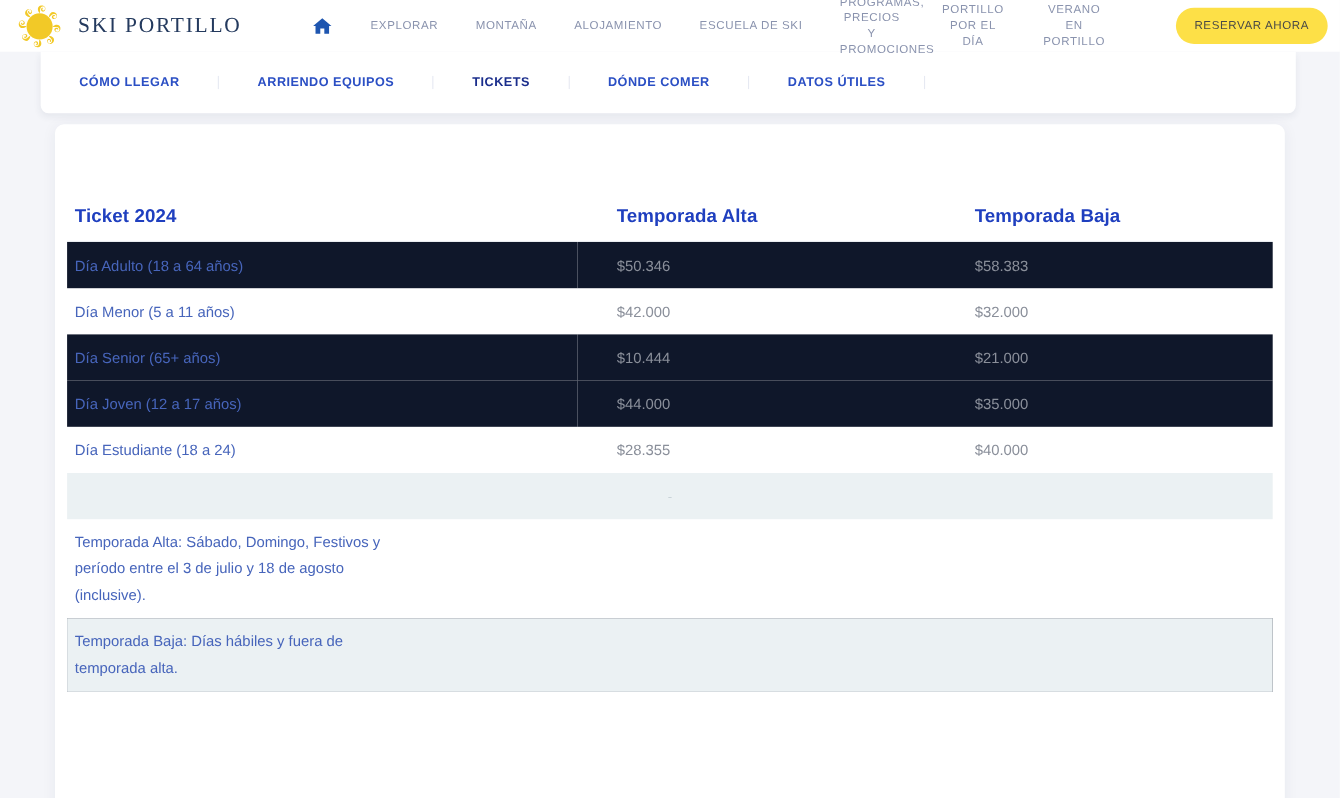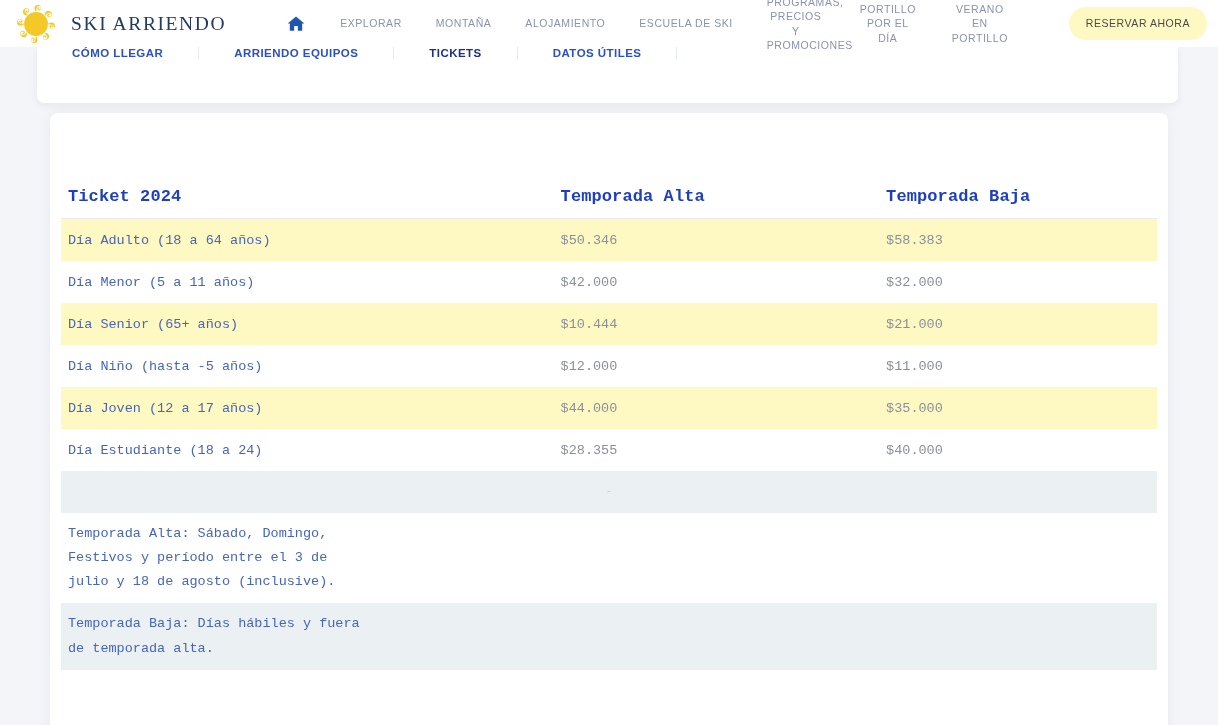--- a/index.html
+++ b/index.html
@@ -73,21 +73,21 @@
   .nav-item.multiline { white-space: normal; max-width: 92px; }
 
   .home-icon-wrap {
     padding: 0 16px 0 6px;
     display: flex;
     align-items: center;
     cursor: pointer;
   }
 
   .btn-reserve {
-    background: #fef9c3;
+    background: #fde047;
     color: #4a4a46;
     font-size: 10.5px;
     letter-spacing: 0.55px;
     line-height: 1.35;
     text-align: center;
     border: none;
     border-radius: 999px;
     padding: 9px 17px;
     margin-right: 11px;
     cursor: pointer;
@@ -99,21 +99,21 @@
   .subnav-bar {
     position: absolute;
     left: 37px; top: 47px;
     width: 1141px;
     height: 56px;
     background: #ffffff;
     border-bottom-left-radius: 7px;
     border-bottom-right-radius: 7px;
     box-shadow: 0 3px 7px rgba(40,50,90,0.07);
     display: flex;
-    align-items: flex-start;
+    align-items: center;
     z-index: 15;
   }
 
   .subnav-item {
     display: flex;
     align-items: center;
     justify-content: center;
     padding: 0 35px;
     color: #2b4fc4;
     font-size: 11.5px;
@@ -139,21 +139,20 @@
   }
 
   .table-wrap {
     padding: 0 11px;
   }
 
   .price-table {
     width: 100%;
     border-collapse: collapse;
     table-layout: fixed;
-    font-family: Liberation Mono, monospace;
   }
 
   .price-table th {
     text-align: left;
     color: #1f3fbf;
     font-size: 17px;
     font-weight: bold;
     padding: 74px 0 12px 0;
     letter-spacing: 0.1px;
   }
@@ -165,21 +164,21 @@
 
   .price-table th.col-name { padding-left: 7px; }
   .price-table th.col-alta { padding-left: 36px; }
   .price-table th.col-baja { padding-left: 36px; }
 
   .price-table tbody tr.data-row td {
     padding: 13.5px 0;
     font-size: 13.5px;
     vertical-align: middle;
   }
-  .price-table tbody tr.stripe { background: #fef9c3; }
+  .price-table tbody tr.stripe { background: #0f172a; }
 
   td.cell-name {
     color: #4765bb;
     padding-left: 7px !important;
   }
   td.cell-price {
     color: #8a8f9a;
     padding-left: 36px !important;
   }
 
@@ -216,21 +215,21 @@
         </g>
         <use href="#rayset" transform="rotate(45 50 50)"></use>
         <use href="#rayset" transform="rotate(90 50 50)"></use>
         <use href="#rayset" transform="rotate(135 50 50)"></use>
         <use href="#rayset" transform="rotate(180 50 50)"></use>
         <use href="#rayset" transform="rotate(225 50 50)"></use>
         <use href="#rayset" transform="rotate(270 50 50)"></use>
         <use href="#rayset" transform="rotate(315 50 50)"></use>
       </g>
     </svg>
-    <span class="brand-name">SKI ARRIENDO</span>
+    <span class="brand-name">SKI PORTILLO</span>
   </div>
 
   <div class="main-nav">
 
     <div class="home-icon-wrap">
       <svg width="22" height="20" viewBox="0 0 24 24">
         <path d="M12 3 L22 11.5 L19.4 11.5 L19.4 20 L14.2 20 L14.2 14.3 L9.8 14.3 L9.8 20 L4.6 20 L4.6 11.5 L2 11.5 Z" fill="#1e56b0"></path>
       </svg>
     </div>
 
@@ -243,20 +242,21 @@
     <div class="nav-item multiline">VERANO EN PORTILLO</div>
   </div>
 
   <button class="btn-reserve">RESERVAR AHORA</button>
 </div>
 
 <div class="subnav-bar">
   <div class="subnav-item">CÓMO LLEGAR</div>
   <div class="subnav-item">ARRIENDO EQUIPOS</div>
   <div class="subnav-item active">TICKETS</div>
+  <div class="subnav-item">DÓNDE COMER</div>
   <div class="subnav-item">DATOS ÚTILES</div>
   <div class="subnav-spacer"></div>
 </div>
 
 <div class="content-card">
   <div class="table-wrap">
     <table class="price-table">
       <thead>
         <tr>
           <th class="col-name">Ticket 2024</th>
@@ -277,25 +277,20 @@
           <td class="cell-price">$42.000</td>
           <td class="cell-price">$32.000</td>
         </tr>
 
         <tr class="data-row stripe">
           <td class="cell-name">Día Senior (65+ años)</td>
           <td class="cell-price">$10.444</td>
           <td class="cell-price">$21.000</td>
         </tr>
 
-        <tr class="data-row">
-          <td class="cell-name">Día Niño (hasta -5 años)</td>
-          <td class="cell-price">$12.000</td>
-          <td class="cell-price">$11.000</td>
-        </tr>
 
         <tr class="data-row stripe">
           <td class="cell-name">Día Joven (12 a 17 años)</td>
           <td class="cell-price">$44.000</td>
           <td class="cell-price">$35.000</td>
         </tr>
 
         <tr class="data-row">
           <td class="cell-name">Día Estudiante (18 a 24)</td>
           <td class="cell-price">$28.355</td>

